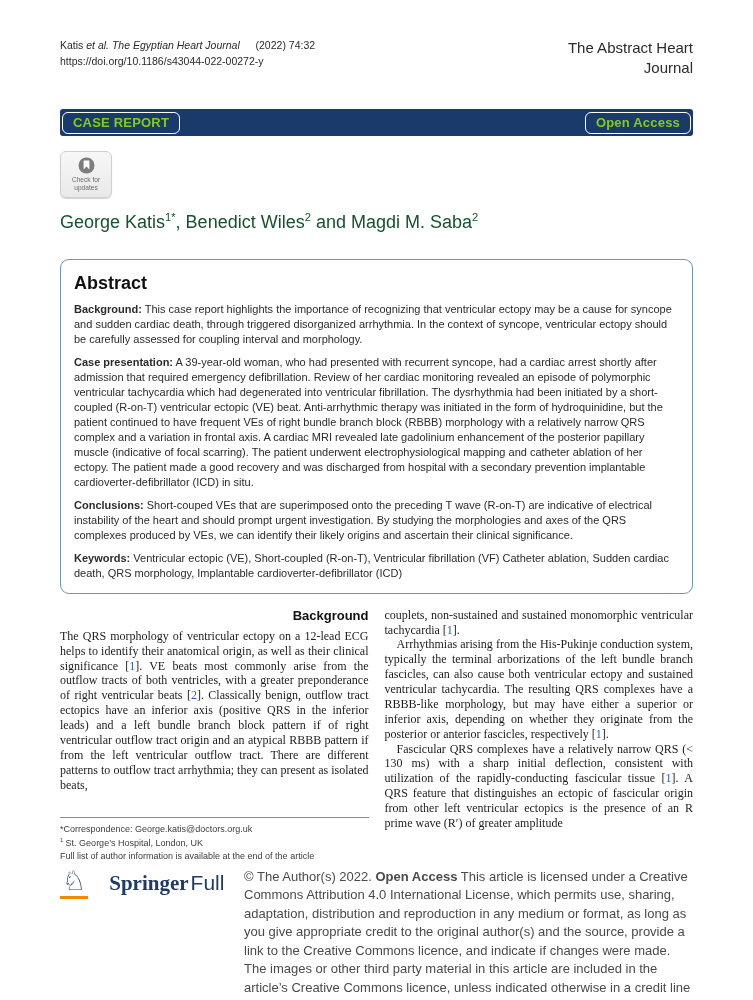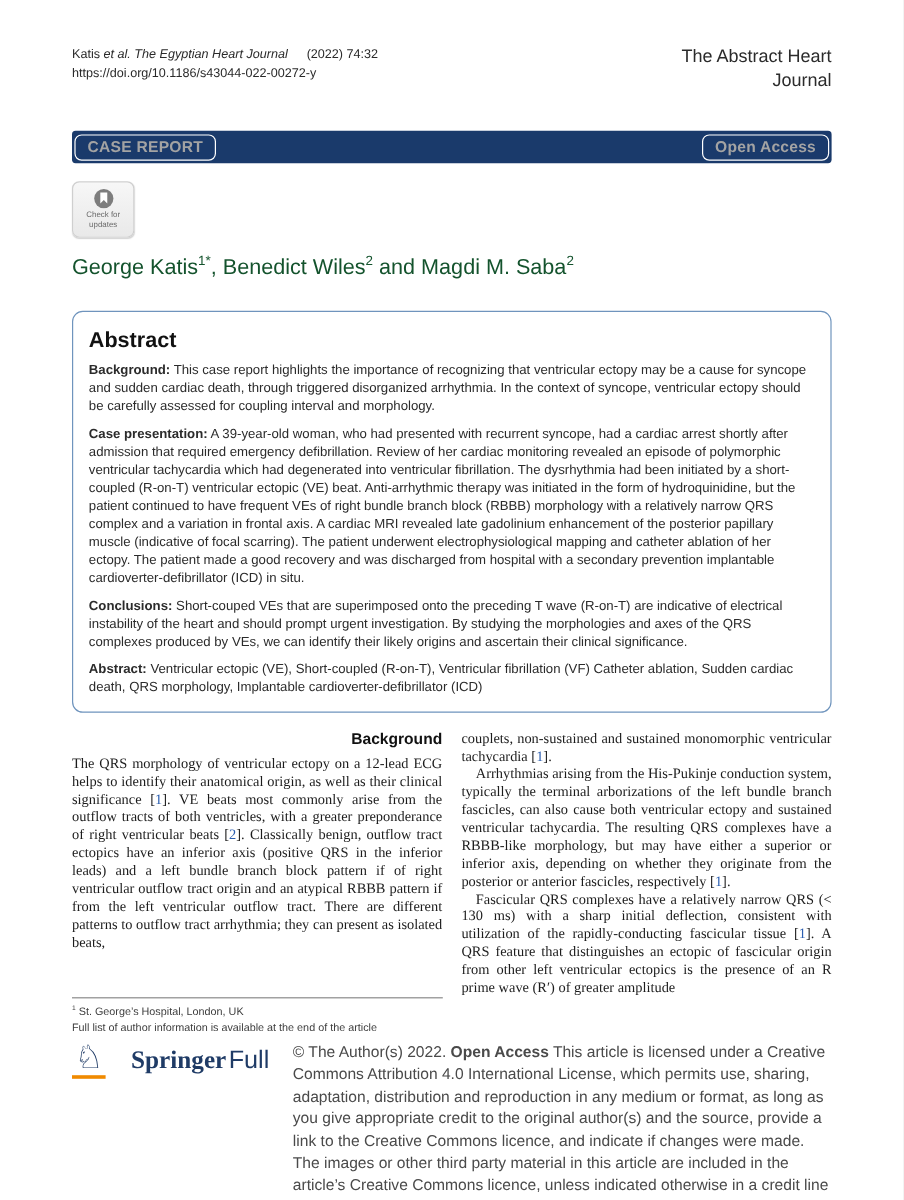--- a/index.html
+++ b/index.html
@@ -13,21 +13,21 @@
     padding:38px 60px 0 60px;font-family:"Liberation Sans",sans-serif;color:#231f20;
     overflow:hidden;
   }
   
   .hdr{display:flex;justify-content:space-between;align-items:flex-start;}
   .hdr-left{font-size:10.5px;line-height:1.5;color:#2a2a2a;}
   .hdr-right{font-size:15px;line-height:1.3;text-align:right;color:#2b2b2b;}
   
   .banner{margin-top:32px;height:27px;background:var(--banner_navy,#1a3a6b);border-radius:3px;
     display:flex;align-items:center;justify-content:space-between;padding:0 2px;}
-  .pill{border:1.5px solid #fff;border-radius:6px;color:#a3a3a3;font-weight:bold;font-size:13px;
+  .pill{border:1.5px solid #fff;border-radius:6px;color:#84cc16;font-weight:bold;font-size:13px;
     padding:2px 10px 3px;letter-spacing:.2px;}
   
   .title-row{display:flex;justify-content:space-between;margin-top:13px;}
   .title{font-size:27px;line-height:1.24;max-width:555px;color:#121212;font-weight:400;letter-spacing:-.2px;}
   .badge{width:52px;height:47px;background:linear-gradient(#f7f7f7,#e9e9e9);border:1px solid #cfcfcf;
     border-radius:6px;box-shadow:0 1px 1px rgba(0,0,0,.18);display:flex;flex-direction:column;
     align-items:center;justify-content:center;color:#6a6a6a;font-size:6.6px;line-height:1.25;margin-top:2px;}
   .badge-circle{width:17px;height:17px;margin-bottom:2px;}
   
   .authors{margin-top:14px;font-size:18px;color:#14532d;}
@@ -97,28 +97,29 @@
     </div>
   </div>
 
   <div class="authors">George Katis<span class="rich-s">1*</span>, Benedict Wiles<span class="rich-s">2</span> and Magdi M. Saba<span class="rich-s">2</span></div>
 
   <div class="abstract">
     <div class="abstract-h">Abstract</div>
     <p class="abs-p"><span class="rich-b">Background:</span>  This case report highlights the importance of recognizing that ventricular ectopy may be a cause for syncope and sudden cardiac death, through triggered disorganized arrhythmia. In the context of syncope, ventricular ectopy should be carefully assessed for coupling interval and morphology.</p>
     <p class="abs-p"><span class="rich-b">Case presentation:</span>  A 39-year-old woman, who had presented with recurrent syncope, had a cardiac arrest shortly after admission that required emergency defibrillation. Review of her cardiac monitoring revealed an episode of polymorphic ventricular tachycardia which had degenerated into ventricular fibrillation. The dysrhythmia had been initiated by a short-coupled (R-on-T) ventricular ectopic (VE) beat. Anti-arrhythmic therapy was initiated in the form of hydroquinidine, but the patient continued to have frequent VEs of right bundle branch block (RBBB) morphology with a relatively narrow QRS complex and a variation in frontal axis. A cardiac MRI revealed late gadolinium enhancement of the posterior papillary muscle (indicative of focal scarring). The patient underwent electrophysiological mapping and catheter ablation of her ectopy. The patient made a good recovery and was discharged from hospital with a secondary prevention implantable cardioverter-defibrillator (ICD) in situ.</p>
     <p class="abs-p"><span class="rich-b">Conclusions:</span>  Short-couped VEs that are superimposed onto the preceding T wave (R-on-T) are indicative of electrical instability of the heart and should prompt urgent investigation. By studying the morphologies and axes of the QRS complexes produced by VEs, we can identify their likely origins and ascertain their clinical significance.</p>
-    <p class="abs-p"><span class="rich-b">Abstract:</span>  Ventricular ectopic (VE), Short-coupled (R-on-T), Ventricular fibrillation (VF) Catheter ablation, Sudden cardiac death, QRS morphology, Implantable cardioverter-defibrillator (ICD)</p>
+    <p class="abs-p"><span class="rich-b">Keywords:</span>  Ventricular ectopic (VE), Short-coupled (R-on-T), Ventricular fibrillation (VF) Catheter ablation, Sudden cardiac death, QRS morphology, Implantable cardioverter-defibrillator (ICD)</p>
   </div>
 
   <div class="cols">
     <div class="col">
       <h3 class="col-h">Background</h3>
       <p class="body-p">The QRS morphology of ventricular ectopy on a 12-lead ECG helps to identify their anatomical origin, as well as their clinical significance [<span class="rich-c">1</span>]. VE beats most commonly arise from the outflow tracts of both ventricles, with a greater preponderance of right ventricular beats [<span class="rich-c">2</span>]. Classically benign, outflow tract ectopics have an inferior axis (positive QRS in the inferior leads) and a left bundle branch block pattern if of right ventricular outflow tract origin and an atypical RBBB pattern if from the left ventricular outflow tract. There are different patterns to outflow tract arrhythmia; they can present as isolated beats,</p>
       <div class="footnote">
+        <div>*Correspondence:  <span class="rich-m">George.katis@doctors.org.uk</span></div>
         <div><span class="rich-s">1</span> St. George’s Hospital, London, UK</div>
         <div>Full list of author information is available at the end of the article</div>
       </div>
     </div>
     <div class="col">
       <p class="body-p">couplets, non-sustained and sustained monomorphic ventricular tachycardia [<span class="rich-c">1</span>].</p>
       <p class="body-p indent">Arrhythmias arising from the His-Pukinje conduction system, typically the terminal arborizations of the left bundle branch fascicles, can also cause both ventricular ectopy and sustained ventricular tachycardia. The resulting QRS complexes have a RBBB-like morphology, but may have either a superior or inferior axis, depending on whether they originate from the posterior or anterior fascicles, respectively [<span class="rich-c">1</span>].</p>
       <p class="body-p indent">Fascicular QRS complexes have a relatively narrow QRS (&lt; 130 ms) with a sharp initial deflection, consistent with utilization of the rapidly-conducting fascicular tissue [<span class="rich-c">1</span>]. A QRS feature that distinguishes an ectopic of fascicular origin from other left ventricular ectopics is the presence of an R prime wave (R′) of greater amplitude</p>
     </div>
   </div>

